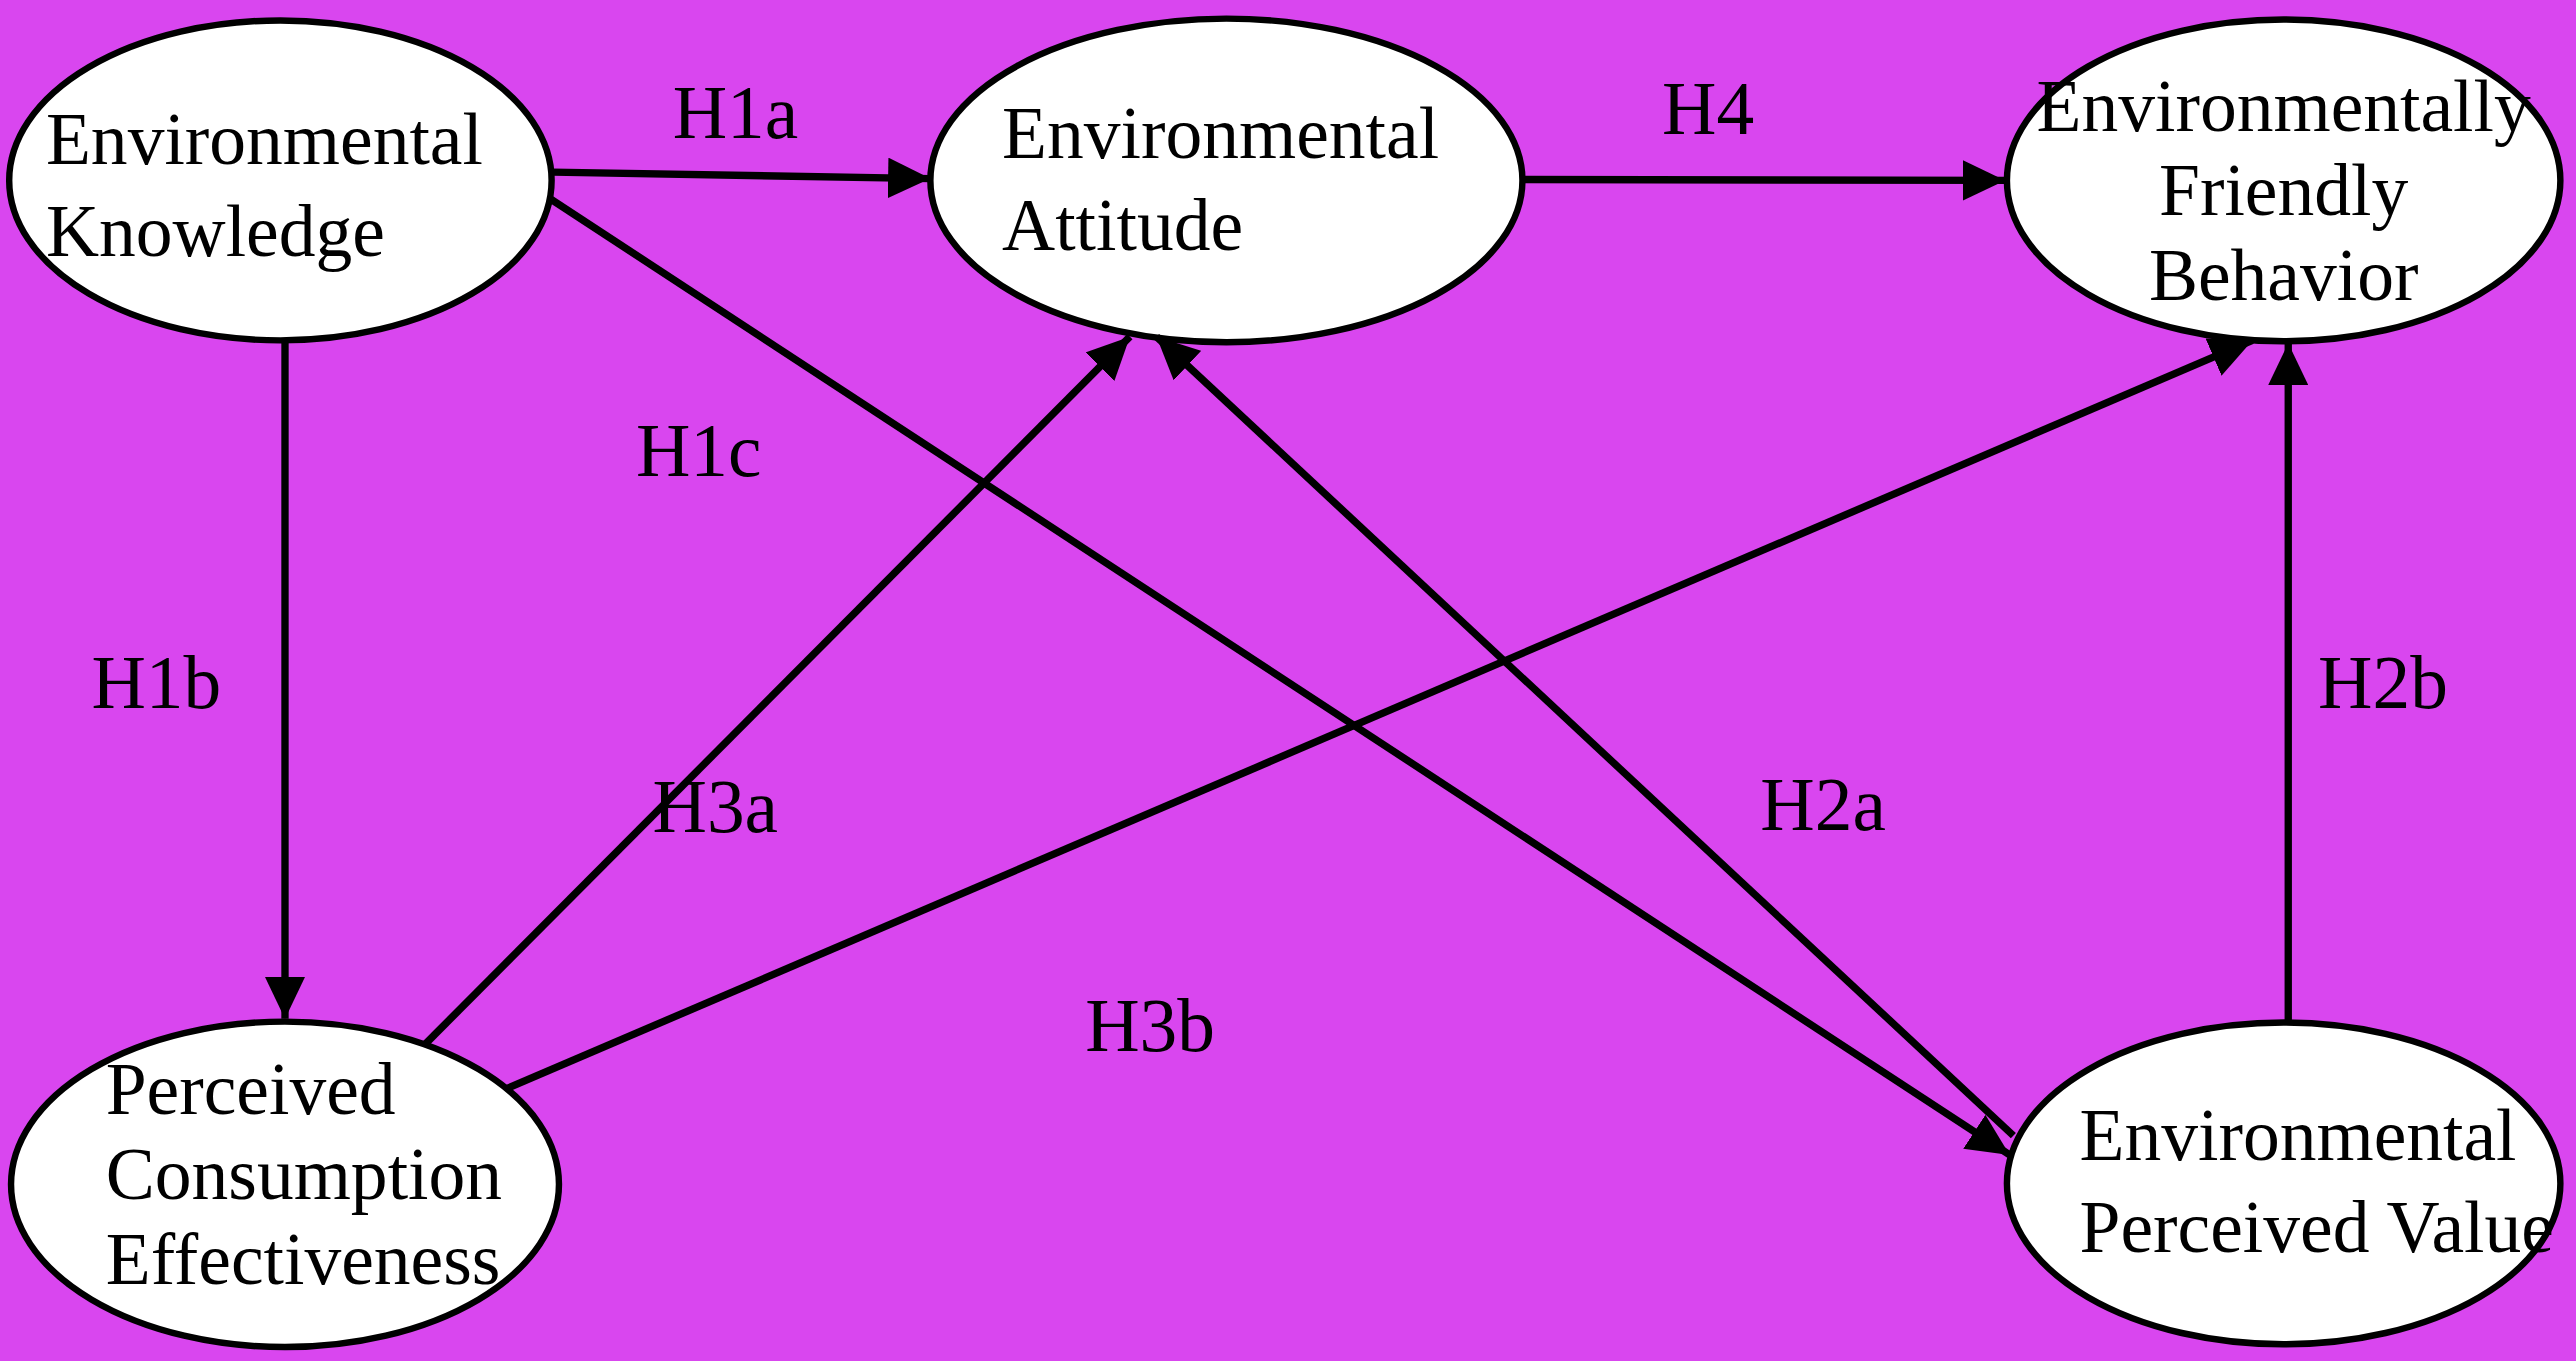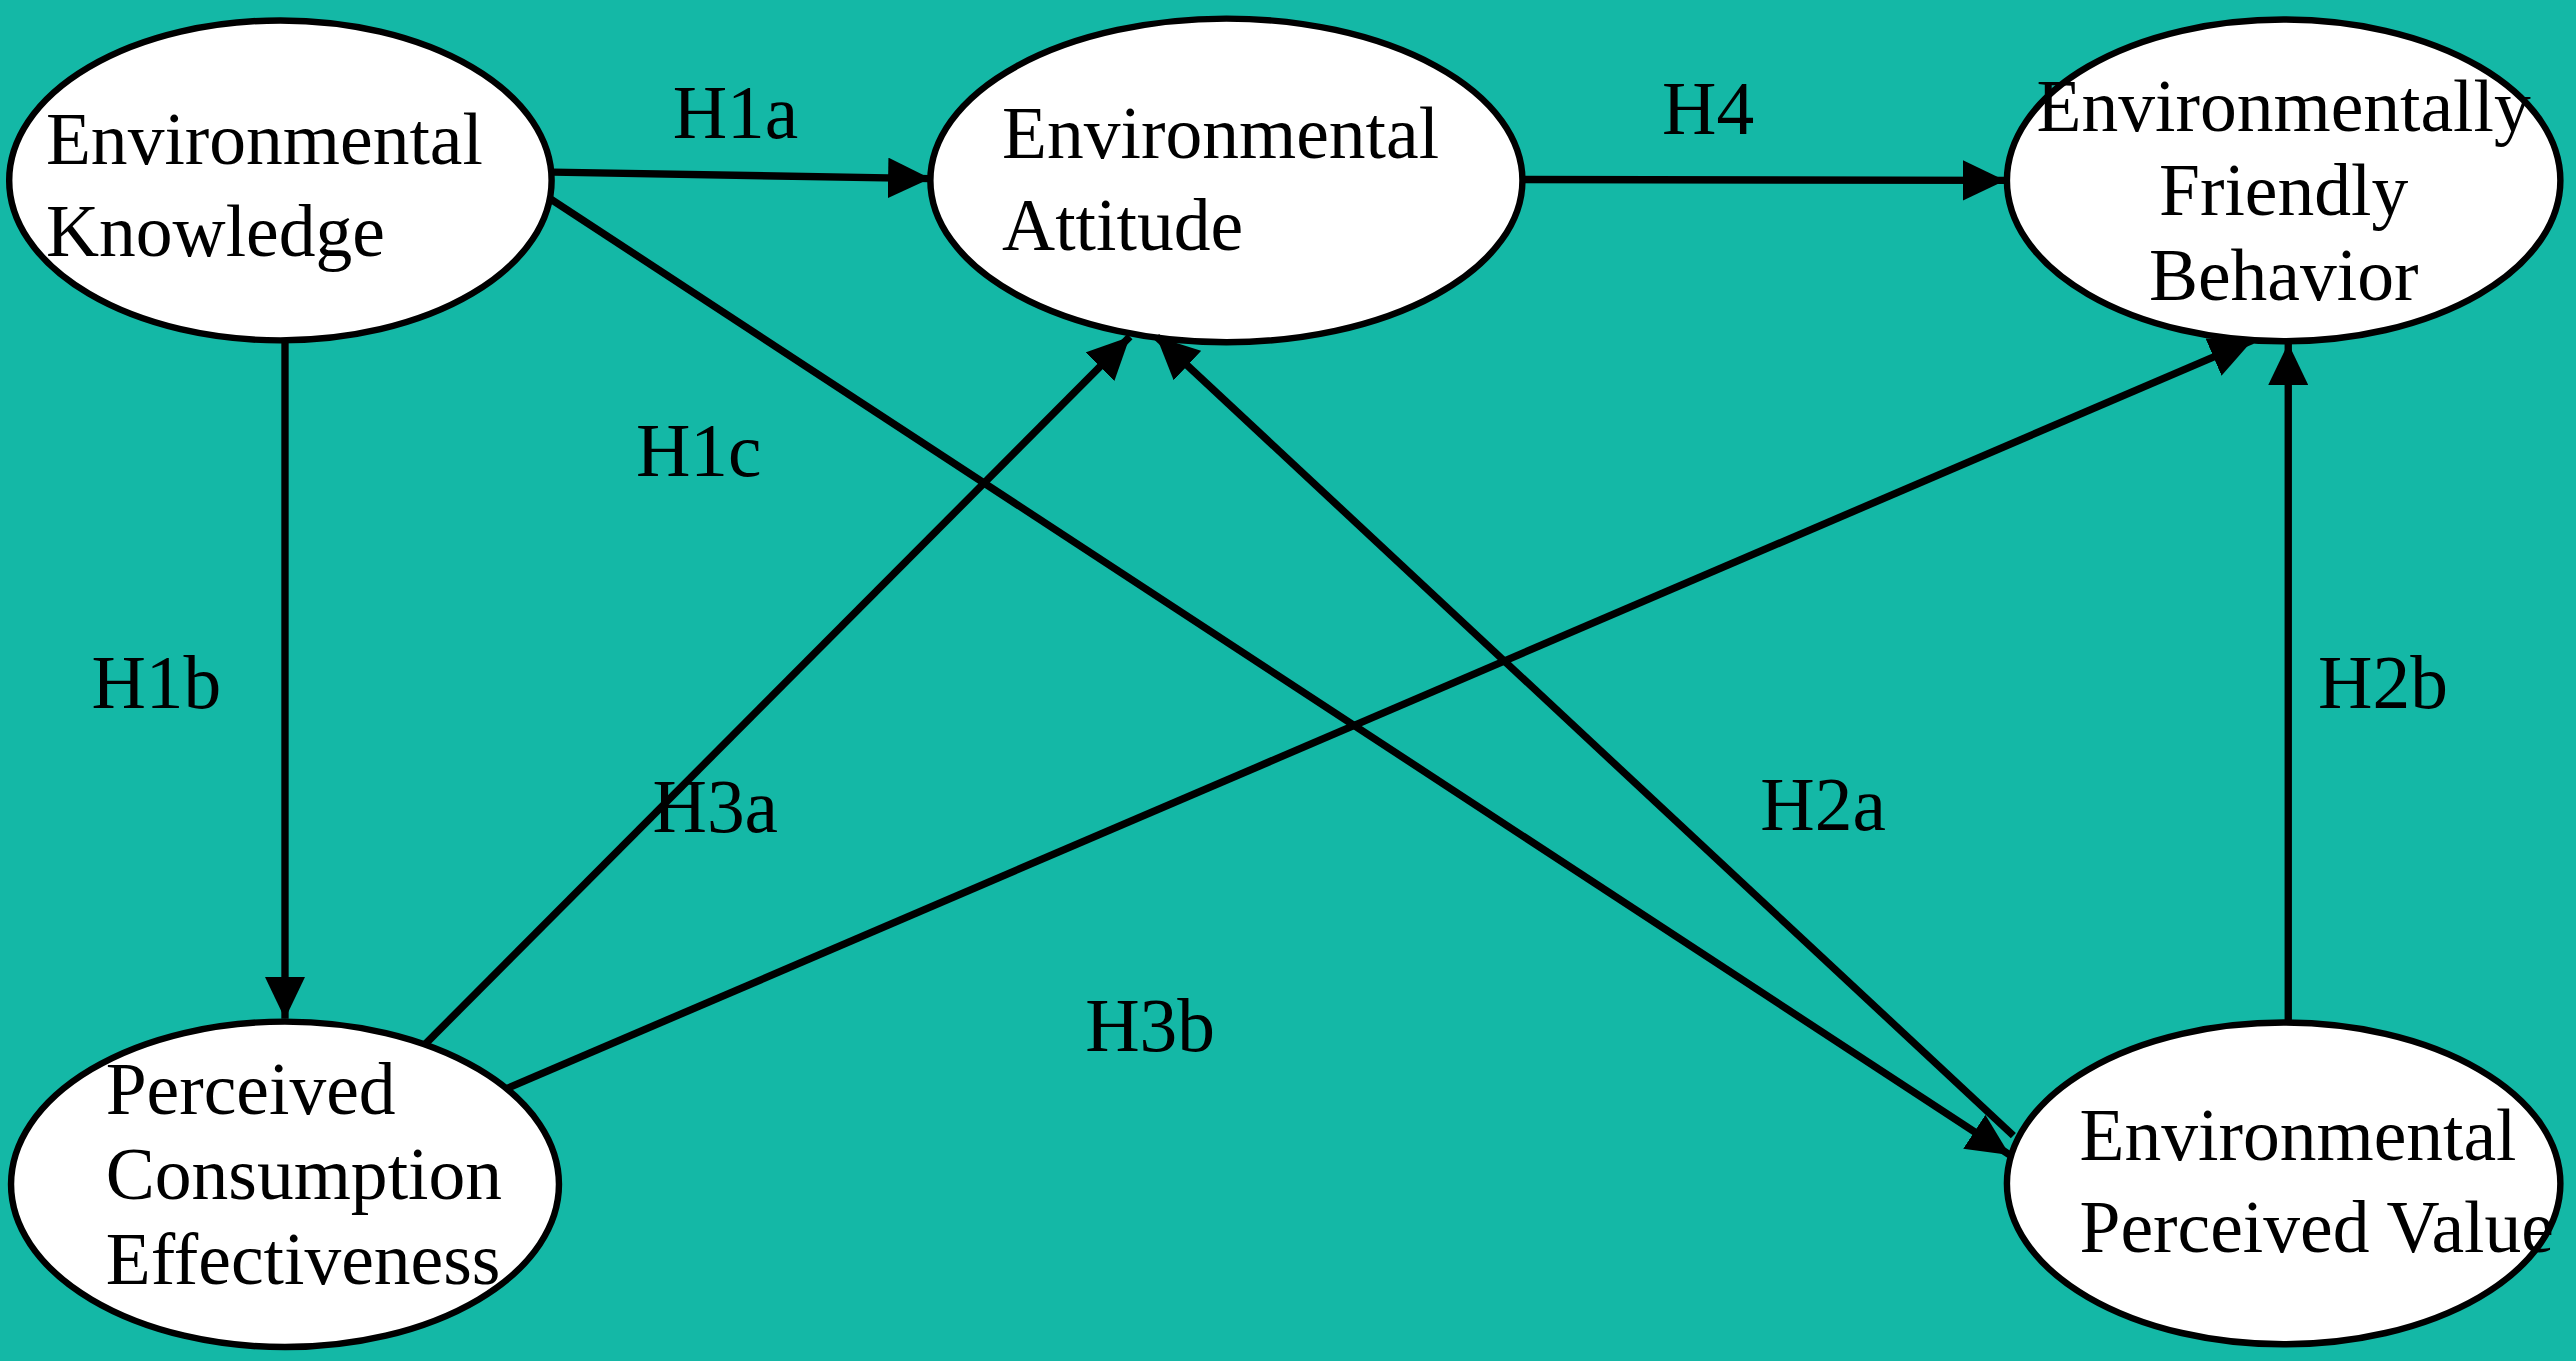--- a/index.html
+++ b/index.html
@@ -6,21 +6,21 @@
     margin: 0;
     padding: 0;
     background: #ffffff;
     width: 2576px;
     height: 1362px;
     overflow: hidden;
   }
   .figure-wrap {
     width: 2576px;
     height: 1362px;
-    background: #14b8a6;
+    background: #d946ef;
   }
   svg {
     display: block;
   }
   .node-ellipse {
     fill: #ffffff;
     stroke: #000000;
     stroke-width: 7;
   }
   .edge-line {

